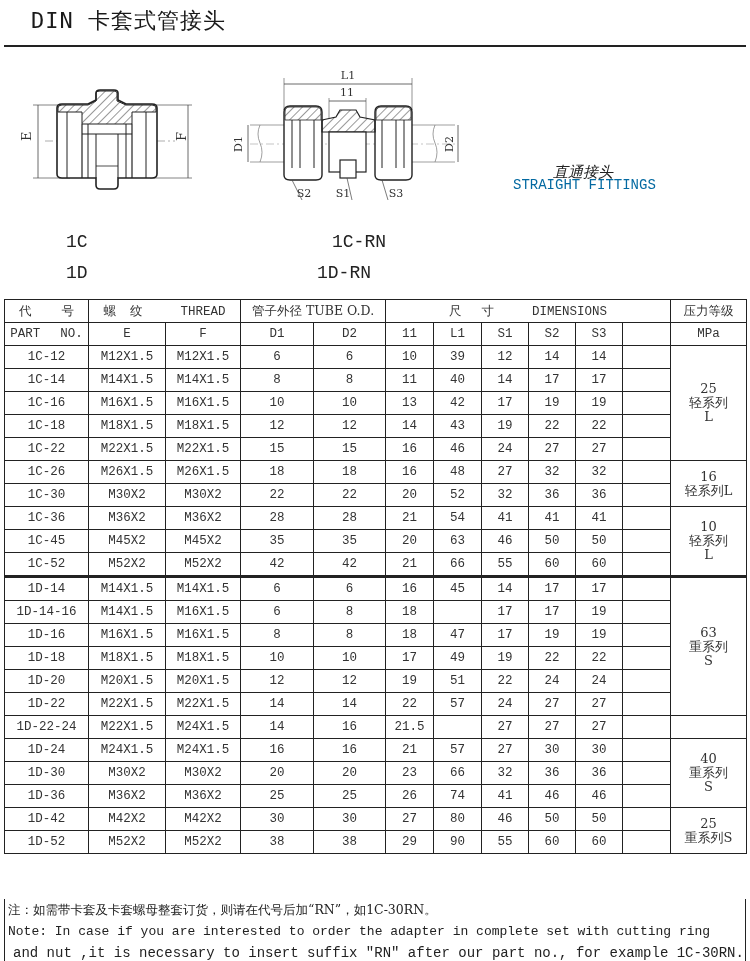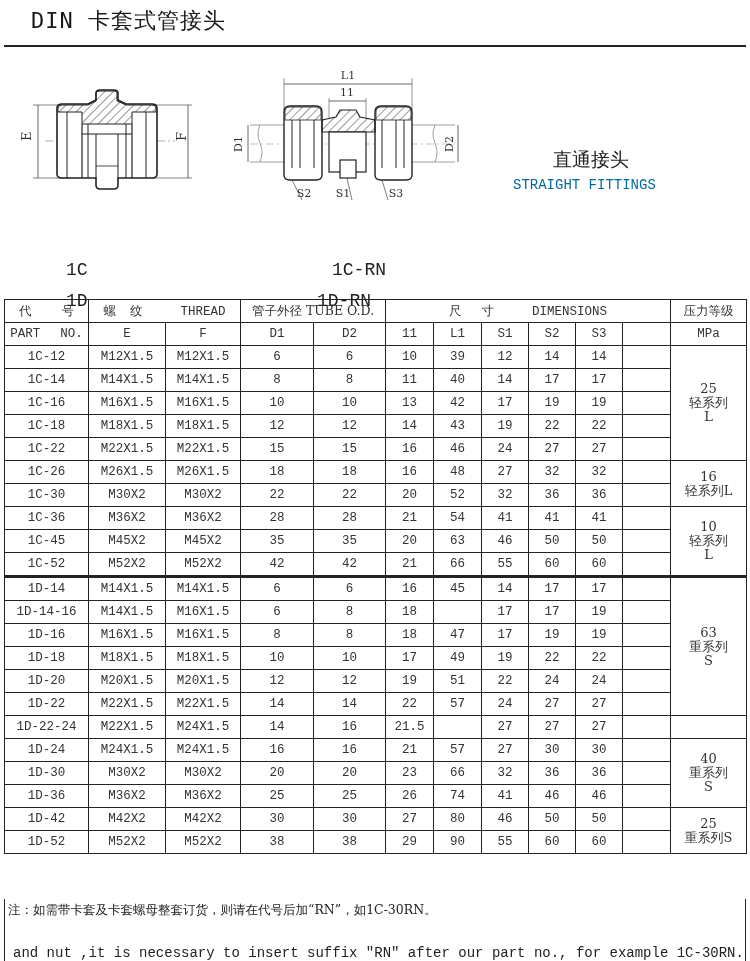--- a/index.html
+++ b/index.html
@@ -3,22 +3,22 @@
 <meta charset="utf-8">
 <style>
   html, body { margin:0; padding:0; background:#fff; }
   body { width:750px; height:961px; position:relative; overflow:hidden; color:#222;
          font-family: "DejaVu Serif", "Liberation Serif", serif; }
   .title { position:absolute; left:8px; top:6px; font-size:22px; letter-spacing:1px;
            font-family: "DejaVu Sans Mono", "Liberation Mono", monospace; color:#1a1a1a;margin-left:23px; }
   .title-rule { position:absolute; left:4px; top:45px; width:742px; height:2px; background:#222; }
   .drawing { position:absolute; }
   .label-big { position:absolute; font-size:18px; color:#222;
-               font-family: "Liberation Mono", "DejaVu Sans Mono", monospace; margin-top: 28px; }
-  .fit-cn { position:absolute; left:553px; top:147px; font-size:19px; color:#222; }
+               font-family: "Liberation Mono", "DejaVu Sans Mono", monospace; }
+  .fit-cn { position:absolute; left:553px; top:163px; font-size:15px; color:#222;font-style:italic; }
   .fit-en { position:absolute; left:513px; top:177px; font-size:14px; color:#0369a1;
             font-family: "Liberation Mono", "DejaVu Sans Mono", monospace; }
   table.spec { position:absolute; left:4px; top:299px; width:742px; border-collapse:collapse;
                table-layout:fixed; font-family: "Liberation Mono", "DejaVu Sans Mono", monospace;
                font-size:12.5px; color:#333; }
   table.spec td { border:1.5px solid #222; text-align:center; padding:0; height:22px; line-height:14px; white-space:nowrap; overflow:hidden; }
   table.spec tr.hdr td { height:22px;margin-left:29px; }
   table.spec tr.grp-start td { border-top:3px solid #222; }
   td.mpa { vertical-align:middle; line-height:16px; font-family:"DejaVu Serif","Liberation Serif",serif; font-size:13px; }
   td.hcell { font-family:"DejaVu Serif","Liberation Serif",serif; font-size:12.5px; }
@@ -491,14 +491,15 @@
         <td>55</td>
         <td>60</td>
         <td>60</td>
         <td></td>
       </tr>
     </tbody>
 </table>
 
 <div class="notes">
   <div class="note-cn">注：如需带卡套及卡套螺母整套订货，则请在代号后加“RN”，如1C-30RN。</div>
+  <div class="note-en1">Note: In case if you are interested to order the adapter in complete set with cutting ring</div>
   <div class="note-en2">and nut ,it is necessary to insert suffix "RN" after our part no., for example 1C-30RN.</div>
 </div>
 
 </body></html>

